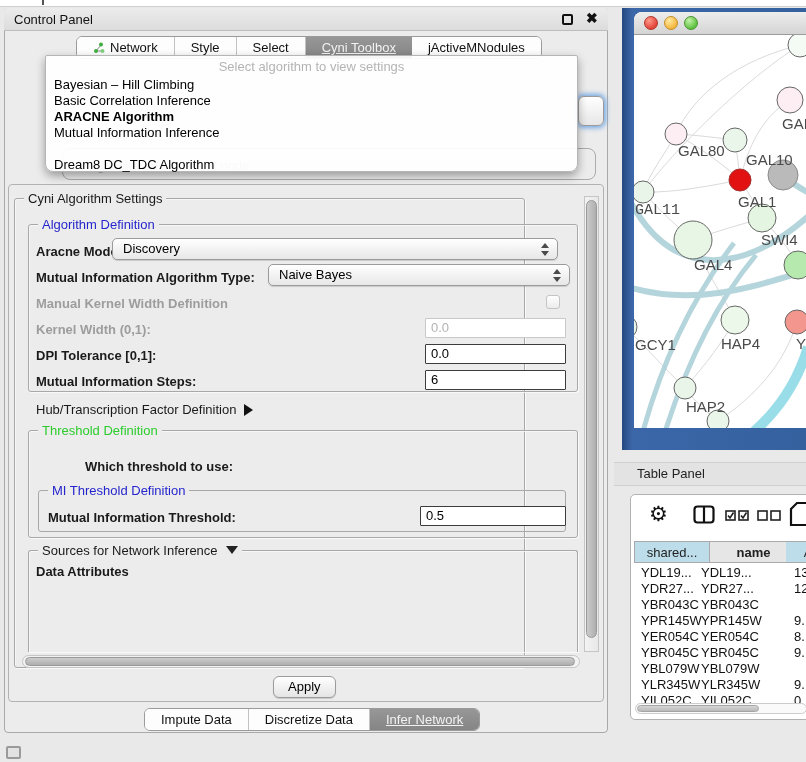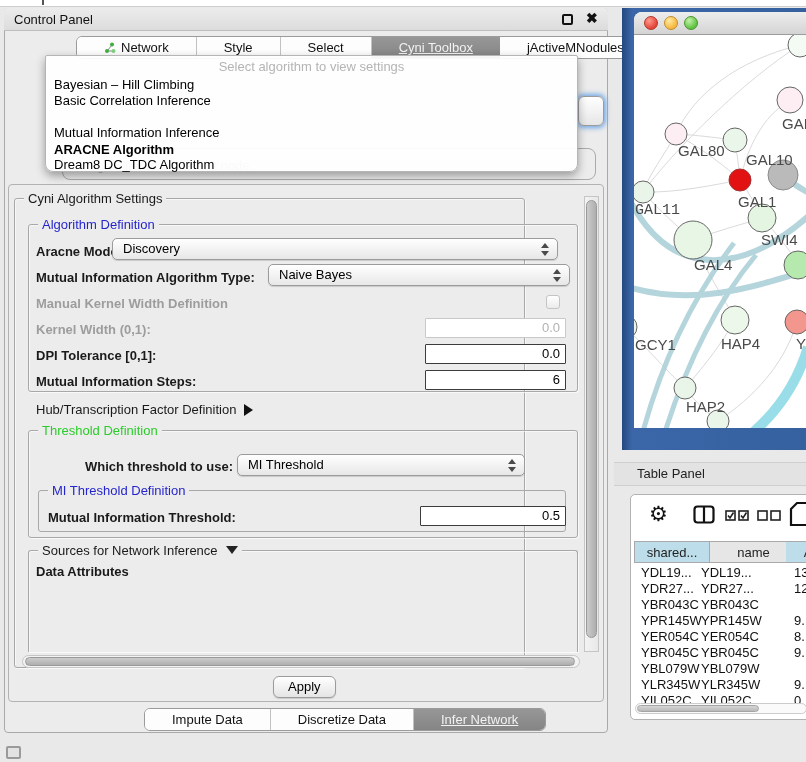--- a/index.html
+++ b/index.html
@@ -14,21 +14,21 @@
 
   
   .cpanel { left:4px; top:8px; width:604px; height:725px; background:#ececec; border:1px solid #a9a9a9; border-radius:4px; }
   .cp-titlebar { left:4px; top:8px; width:604px; height:23px; background:linear-gradient(#ececec,#dcdcdc); border-bottom:1px solid #bdbdbd; border-radius:4px 4px 0 0; }
   .cp-title { left:14px; top:12px; font-size:13px; color:#111; }
   .float-ic { left:562px; top:14px; width:11px; height:11px; border:2px solid #111; border-radius:2px; }
   .close-ic { left:586px; top:10px; font-size:14px; font-weight:700; color:#111; }
 
   
   .tabgroup { display:flex; align-items:stretch; background:#fff; border:1px solid #9b9b9b; border-radius:6px; overflow:hidden; height:23px; }
-  .tab { padding:0 27px; line-height:21px; color:#111; display:flex; align-items:center; gap:5px; border-right:1px solid #c2c2c2; background:#fdfdfd; }
+  .tab { padding:0 16px; line-height:21px; color:#111; display:flex; align-items:center; gap:5px; border-right:1px solid #c2c2c2; background:#fdfdfd; }
   .tab:last-child { border-right:none; }
   .tab.sel { background:linear-gradient(#979797,#858585); color:#f2f2f2; border-right:none;text-decoration:underline; }
   .net-ic svg { display:block; }
 
   
   .popup { left:45px; top:55px; width:533px; height:117px; background:rgba(255,255,255,0.93); border:1px solid #b5b5b5; border-radius:2px 2px 8px 8px; box-shadow:0 4px 10px rgba(0,0,0,0.35); z-index:30; }
   .popup-ph { left:0; top:3px; width:100%; text-align:center; color:#b4b4b4; }
   .mi { left:4px; width:520px; height:16px; line-height:16px; padding-left:4px; color:#000; }
   .mi.bold { font-weight:700; }
 
@@ -46,21 +46,21 @@
   .lbl { font-size:13px; font-weight:700; color:#1a1a1a; white-space:nowrap; }
   .lbl.dis { color:#9d9d9d; }
   .plain { font-weight:400; }
 
   .combo { height:22px; border:1px solid #9b9b9b; border-radius:5px; background:linear-gradient(#ffffff,#e7e7e7); box-shadow:0 1px 1px rgba(0,0,0,0.15); line-height:20px; padding-left:10px; color:#000; }
   .spin { position:absolute; right:7px; top:4px; width:9px; }
   .spin b { display:block; width:0; height:0; border-left:4px solid transparent; border-right:4px solid transparent; }
   .spin .up { border-bottom:5px solid #4a4a4a; margin-bottom:3px; }
   .spin .dn { border-top:5px solid #4a4a4a; }
 
-  .tfield { border:1px solid #3c3c3c; background:#fff; text-align:right; padding:0 5px; line-height:18px; color:#000; border-radius:1px; }
+  .tfield { border:1px solid #3c3c3c; background:#fff; padding:0 5px; line-height:18px; color:#000; border-radius:1px; }
   .tfield.dis { border:1px solid #c9c9c9; color:#b2b2b2; }
   .checkbox { width:14px; height:14px; border:1px solid #c4c4c4; border-radius:3px; background:linear-gradient(#ffffff,#ebebeb); }
 
   .arrow-r { display:inline-block; width:0; height:0; border-top:6px solid transparent; border-bottom:6px solid transparent; border-left:9px solid #111; vertical-align:-2px; margin-left:8px; }
   .arrow-d { display:inline-block; width:0; height:0; border-left:6px solid transparent; border-right:6px solid transparent; border-top:8px solid #222; margin-left:8px; vertical-align:1px; }
 
   
   .attr-list { left:43px; top:584px; width:523px; height:68px; background:#fff; border:1px solid #b9b9b9; overflow:hidden; }
   .attr-row { width:506px; height:17px; line-height:17px; padding-left:4px; background:#3d6ed8; color:#fff; }
   .list-sb { position:absolute; right:0; top:0; width:13px; height:66px; background:#f7f7f7; border-left:1px solid #d4d4d4; }
@@ -142,21 +142,21 @@
 
   <div class="abs frag-combo"></div>
   <div class="abs frag-box">
     <div class="abs frag-text">galFiltered.sif default node</div>
   </div>
 
   <div class="abs popup">
     <div class="abs popup-ph">Select algorithm to view settings</div>
     <div class="abs mi" style="top:21px;">Bayesian – Hill Climbing</div>
     <div class="abs mi" style="top:37px;">Basic Correlation Inference</div>
-    <div class="abs mi bold" style="top:53px;margin-top:33px;">ARACNE Algorithm</div>
+    <div class="abs mi bold" style="top:53px;">ARACNE Algorithm</div>
     <div class="abs mi" style="top:69px;">Mutual Information Inference</div>
     <div class="abs mi" style="top:101px;">Dream8 DC_TDC Algorithm</div>
   </div>
 
   <div class="abs set-panel"></div>
   <div class="abs group" style="left:14px; top:198px; width:511px; height:470px;">
     <span class="gtitle">Cyni Algorithm Settings</span>
   </div>
 
   <div class="abs group" style="left:28px; top:224px; width:550px; height:168px;">
@@ -188,27 +188,20 @@
   <div class="abs tfield" style="left:425px; top:370px; width:141px;">6</div>
 
   <div class="abs" style="left:36px; top:402px;">
     <span class="plain">Hub/Transcription Factor Definition</span><span class="arrow-r"></span>
   </div>
 
   <div class="abs group" style="left:28px; top:430px; width:550px; height:108px;">
     <span class="gtitle green">Threshold Definition</span>
   </div>
   <div class="abs lbl" style="left:85px; top:459px;">Which threshold to use:</div>
-  <div class="abs combo" style="left:237px; top:454px; width:288px;">
-    <span>MI Threshold</span>
-    <span class="spin">
-        <b class="up"></b>
-        <b class="dn"></b>
-      </span>
-  </div>
   <div class="abs group" style="left:38px; top:490px; width:528px; height:42px; box-shadow:none;">
     <span class="gtitle blue">MI Threshold Definition</span>
   </div>
   <div class="abs lbl" style="left:48px; top:510px;">Mutual Information Threshold:</div>
   <div class="abs tfield" style="left:420px; top:506px; width:146px;">0.5</div>
 
   <div class="abs group" style="left:28px; top:550px; width:550px; height:102px; border-bottom:none; border-radius:3px 3px 0 0;">
     <span class="gtitle"><span>Sources for Network Inference</span><span class="arrow-d"></span></span>
   </div>
   <div class="abs lbl" style="left:36px; top:564px;">Data Attributes</div>
@@ -332,21 +325,21 @@
           <rect x="14" y="1" width="9" height="9" fill="none" stroke="#222" stroke-width="1.6"></rect>
         </svg>
     </div>
     <div style="position:absolute; left:158px; top:6px;">
       <svg width="24" height="26" viewBox="0 0 24 26">
           <path d="M2,8 L8,2 L21,2 L21,24 L2,24 Z" fill="none" stroke="#111" stroke-width="2.2"></path>
         </svg>
     </div>
 
     <div class="thead-cell thead-blue first" style="left:3px; width:76px;">shared...</div>
-    <div class="thead-cell thead-gray" style="left:79px; width:88px;">name</div>
+    <div class="thead-cell thead-gray" style="left:79px; width:88px;font-weight:bold;">name</div>
     <div class="thead-cell thead-blue" style="left:155px; width:45px;">A</div>
 
     <div class="trow" style="top:70px;">
         <span class="tcell" style="left:4px;">YDL19...</span>
         <span class="tcell" style="left:64px;">YDL19...</span>
         <span class="tcell" style="left:157px;">13</span>
       </div>
     <div class="trow" style="top:86px;">
         <span class="tcell" style="left:4px;">YDR27...</span>
         <span class="tcell" style="left:64px;">YDR27...</span>

